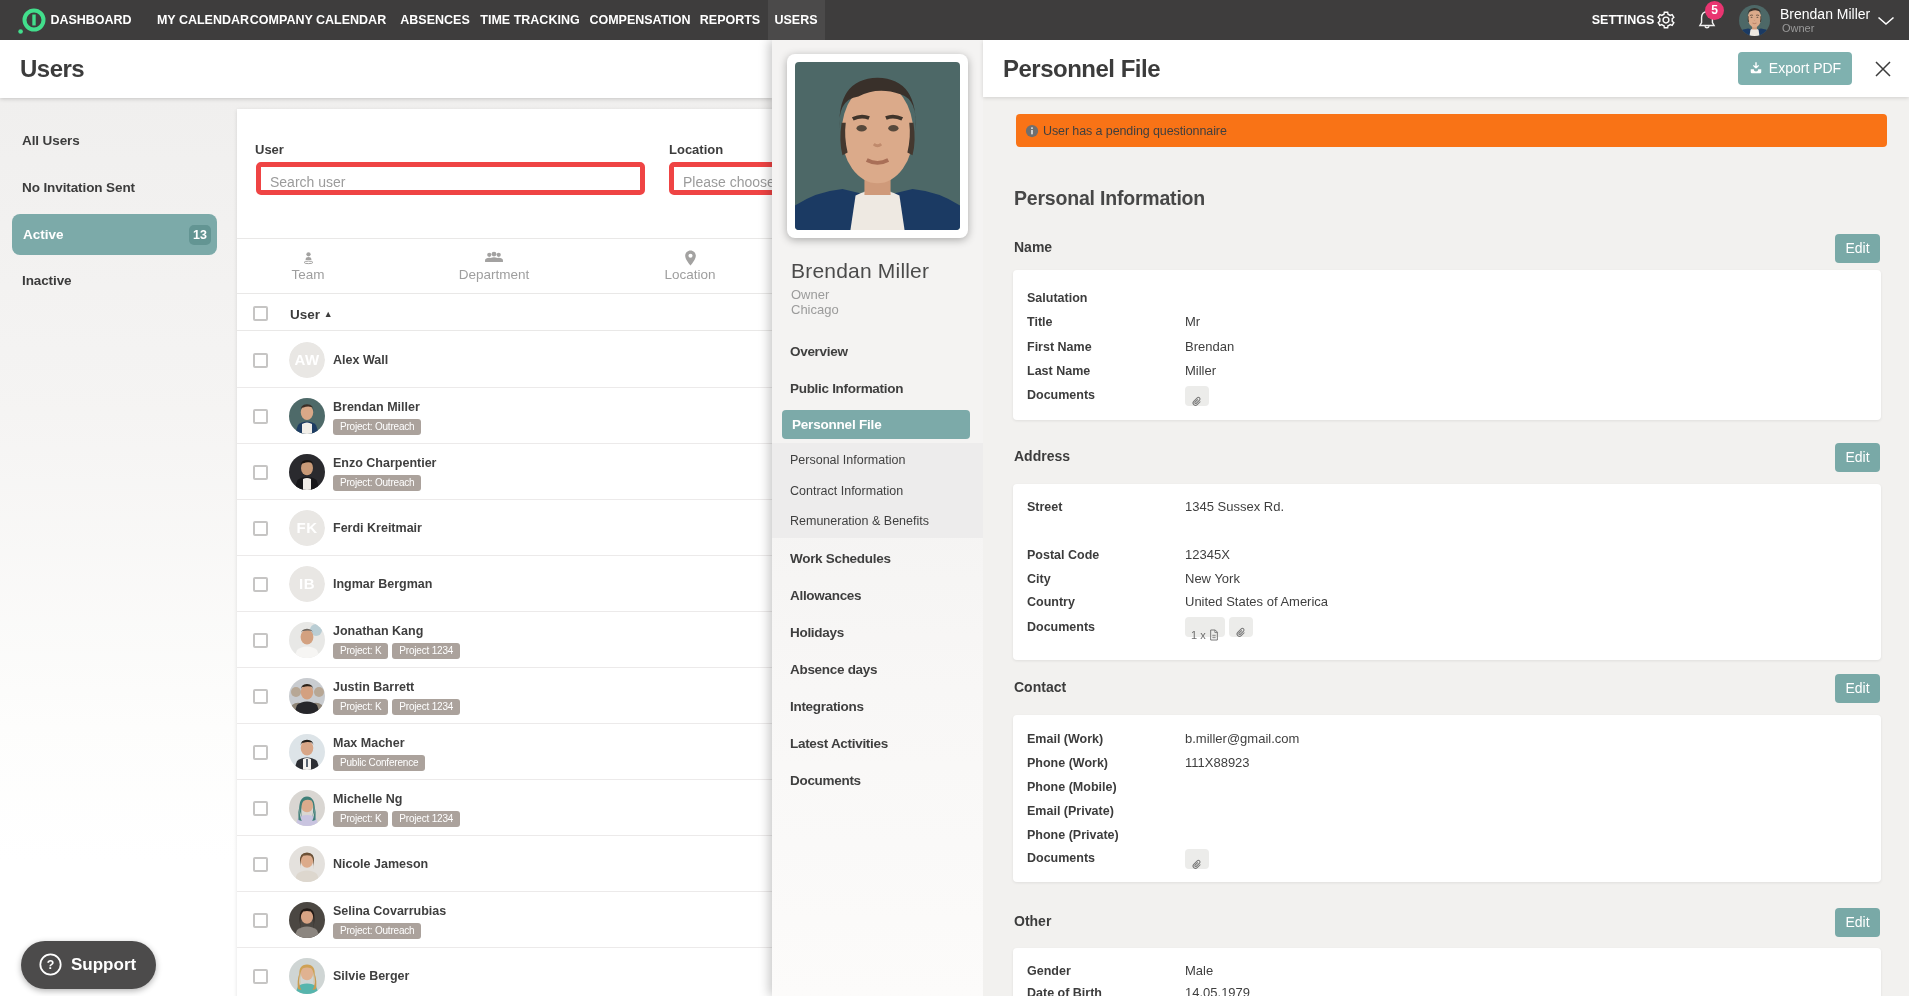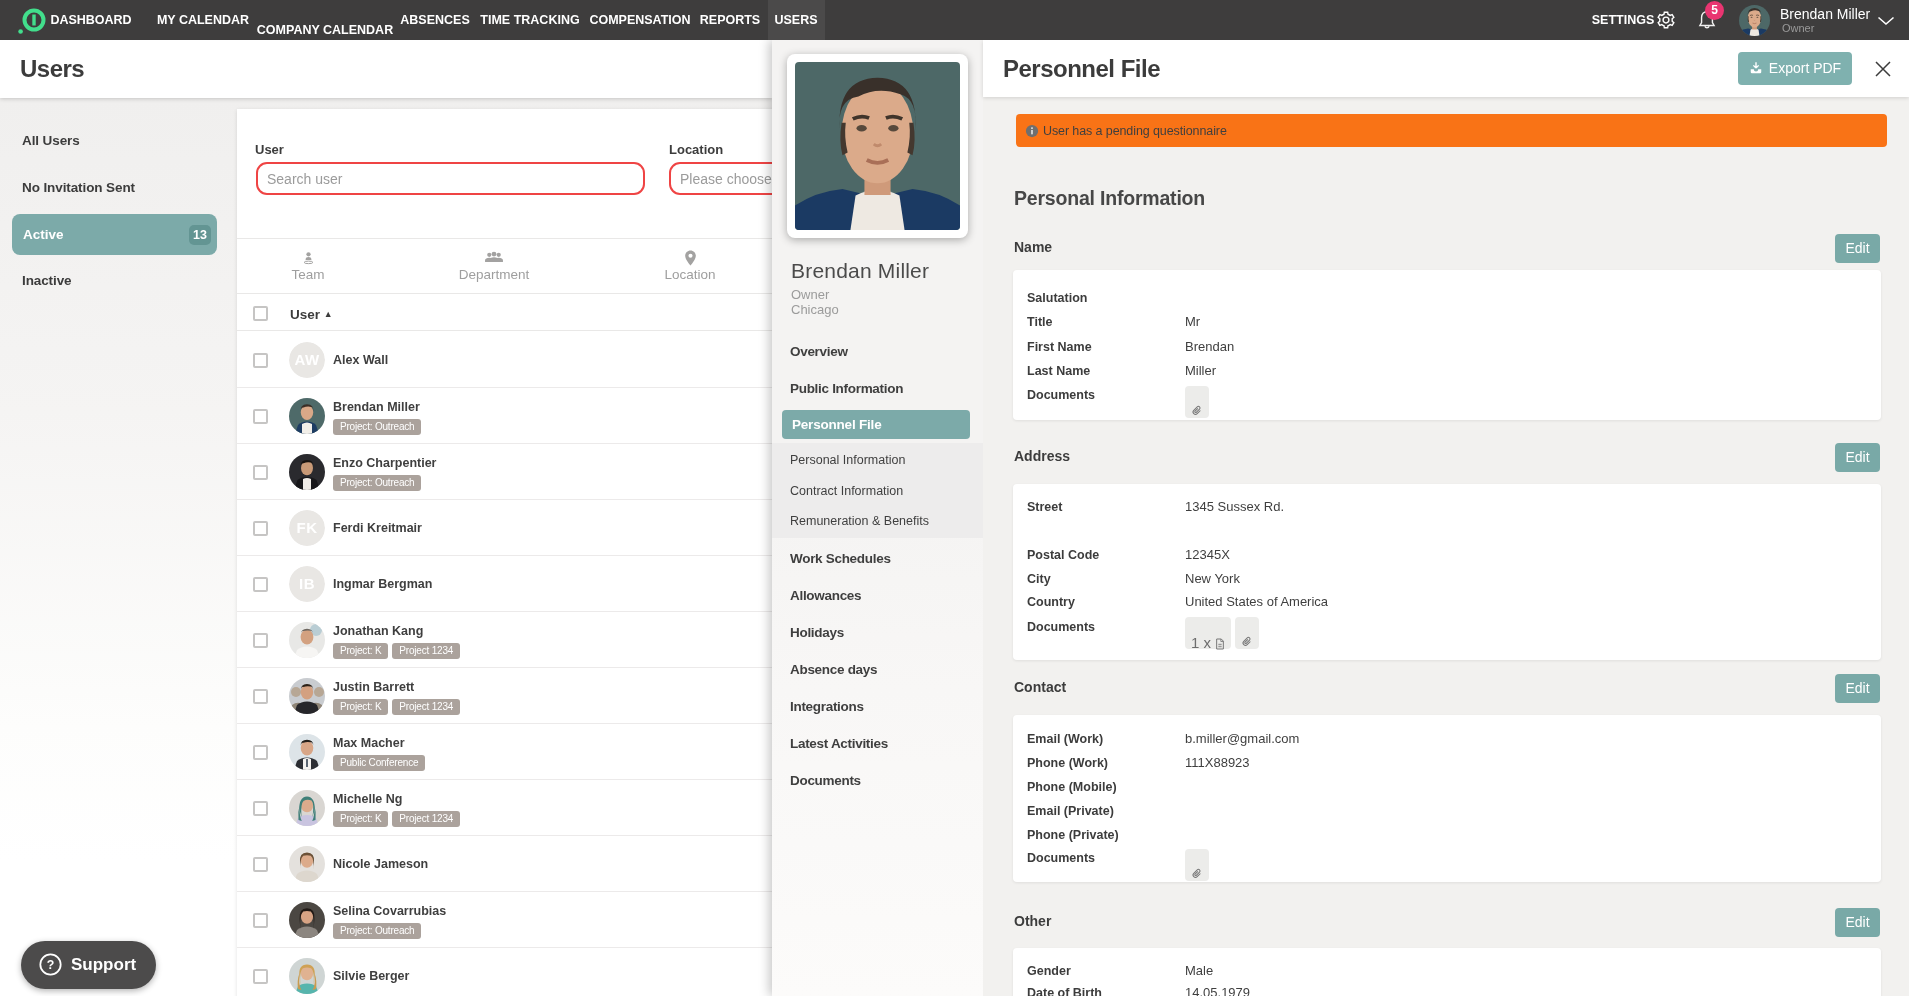--- a/index.html
+++ b/index.html
@@ -20,21 +20,21 @@
   
   #sidebar { position:absolute; left:0; top:98px; width:772px; height:898px; background:linear-gradient(180deg,#f0efee 0%, #f5f4f3 35%, #fdfdfc 70%, #ffffff 85%); z-index:1; }
   .sideitem { position:absolute; left:22px; font-size:13.5px; font-weight:700; letter-spacing:-.1px; color:#3c3c3c; line-height:16px; }
   #pillActive { position:absolute; left:12px; top:116px; width:205px; height:41px; background:#7caaa9; border-radius:8px; color:#fff; }
   #pillActive .t { position:absolute; left:11px; top:13px; font-size:13.5px; font-weight:700; }
   #pillActive .badge { position:absolute; right:6px; top:11px; width:22px; height:20px; background:#639593; border-radius:5px; color:#fff; font-size:12.5px; font-weight:700; text-align:center; line-height:20px; }
 
   
   #listcard { position:absolute; left:237px; top:109px; width:763px; height:900px; background:#fff; box-shadow:0 1px 4px rgba(0,0,0,.12); z-index:2; }
   .flabel { position:absolute; font-size:13px; font-weight:700; color:#3c3c3c; }
-  .finput { position:absolute; height:33px; border:2px solid #ef4444; border-radius:11px; background:#fff; font-size:14px; color:#9b9b9b; line-height:31px; padding-left:9px; }
+  .finput { position:absolute; height:33px; border:5px solid #ef4444; border-radius:5px; background:#fff; font-size:14px; color:#9b9b9b; line-height:31px; padding-left:9px; }
   #filterdiv { position:absolute; left:0; top:129px; width:763px; height:1px; background:#e9e8e7; }
   .colhead { position:absolute; top:141px; width:120px; text-align:center; color:#9e9e9e; font-size:13.5px; }
   .colhead svg { display:block; margin:0 auto 1px; }
   #thead { position:absolute; left:0; top:184px; width:763px; height:38px; border-top:1px solid #e9e8e7; border-bottom:1px solid #e9e8e7; }
   .cb { position:absolute; width:15px; height:15px; border:2px solid #c6c5c4; border-radius:2px; background:#fff; }
   #rows { position:absolute; left:0; top:223px; width:763px; }
   .row { position:relative; width:763px; height:56px; border-bottom:1px solid #eceaea; }
   .row .cb { left:16px; top:21px; }
   .row .av { position:absolute; left:52px; top:10px; width:36px; height:36px; border-radius:50%; overflow:hidden; }
   .row .nm { position:absolute; left:96px; font-size:12.5px; font-weight:700; color:#3f3f3f; line-height:14px; }
@@ -63,40 +63,40 @@
   #closex { position:absolute; left:892px; top:21px; width:16px; height:16px; }
   #notif { position:absolute; left:33px; top:74px; width:871px; height:33px; background:#f97316; border-radius:4px; }
   #notif .txt { position:absolute; left:27px; top:10px; font-size:12.5px; letter-spacing:-.1px; color:#3f3f3f; }
   .secH1 { position:absolute; left:31px; font-size:19.5px; font-weight:700; letter-spacing:-.2px; color:#474747; }
   .secH2 { position:absolute; left:31px; font-size:14px; font-weight:700; color:#3c3c3c; line-height:16px; }
   .editbtn { position:absolute; left:852px; width:45px; height:29px; background:#79a9a7; border-radius:4px; color:#fff; font-size:14px; text-align:center; line-height:29px; }
   .card { position:absolute; left:30px; width:868px; background:#fff; border-radius:4px; box-shadow:0 1px 3px rgba(0,0,0,.08); }
   .frow { position:absolute; left:14px; font-size:12.5px; line-height:14px; }
   .frow .lb { display:inline-block; width:158px; font-weight:700; color:#3c3c3c; }
   .frow .vl { font-size:13px; color:#3f3f3f; }
-  .chip { display:inline-block; height:20px; background:#ececea; border-radius:4px; padding:16px 6px; line-height:20px; font-size:15px; color:#6e6e6e; margin-right:4px; }
+  .chip { display:inline-block; height:20px; background:#ececea; border-radius:4px; padding:8px 6px; line-height:20px; font-size:11px; color:#6e6e6e; margin-right:4px; }
   .chips { position:absolute; left:172px; }
 
   
   #support { position:absolute; left:21px; top:941px; width:135px; height:48px; background:#4c4b4b; border-radius:24px; z-index:30; color:#fff; box-shadow:0 2px 6px rgba(0,0,0,.3); }
   #support .txt { position:absolute; left:50px; top:14px; font-size:17px; font-weight:700; }
 </style>
 </head>
 <body>
 
 <div id="nav">
   <svg id="logo" viewBox="0 0 34 34">
     <circle cx="18" cy="16" r="9.5" fill="none" stroke="#42de8c" stroke-width="4"></circle>
     <rect x="16.3" y="10.5" width="3.4" height="11" fill="#42de8c"></rect>
     <circle cx="4.6" cy="27.5" r="2.3" fill="#42de8c"></circle>
   </svg>
   <div class="activebg"></div>
   <div class="item" style="left:91px;">DASHBOARD</div>
   <div class="item" style="left:203px;">MY CALENDAR</div>
-  <div class="item" style="left:325px;margin-top:10px;">COMPANY CALENDAR</div>
+  <div class="item" style="left:318px;">COMPANY CALENDAR</div>
   <div class="item" style="left:435px;">ABSENCES</div>
   <div class="item" style="left:530px;">TIME TRACKING</div>
   <div class="item" style="left:640px;">COMPENSATION</div>
   <div class="item" style="left:730px;">REPORTS</div>
   <div class="item" style="left:796px;">USERS</div>
   <div class="item" style="left:1623px;">SETTINGS</div>
   <svg class="navright" style="left:1656px; top:10px;" width="20" height="20" viewBox="0 0 24 24" fill="none" stroke="#fff" stroke-width="1.7">
     <path d="M12 8.5a3.5 3.5 0 1 0 0 7 3.5 3.5 0 0 0 0-7z"></path>
     <path d="M19.4 13.5c.04-.49.04-2.51 0-3l2-1.6-2-3.4-2.4 1c-.8-.6-1.6-1.1-2.6-1.4L14 2.6h-4l-.4 2.5c-1 .3-1.8.8-2.6 1.4l-2.4-1-2 3.4 2 1.6c-.04.49-.04 2.51 0 3l-2 1.6 2 3.4 2.4-1c.8.6 1.6 1.1 2.6 1.4l.4 2.5h4l.4-2.5c1-.3 1.8-.8 2.6-1.4l2.4 1 2-3.4-2-1.6z"></path>
   </svg>

